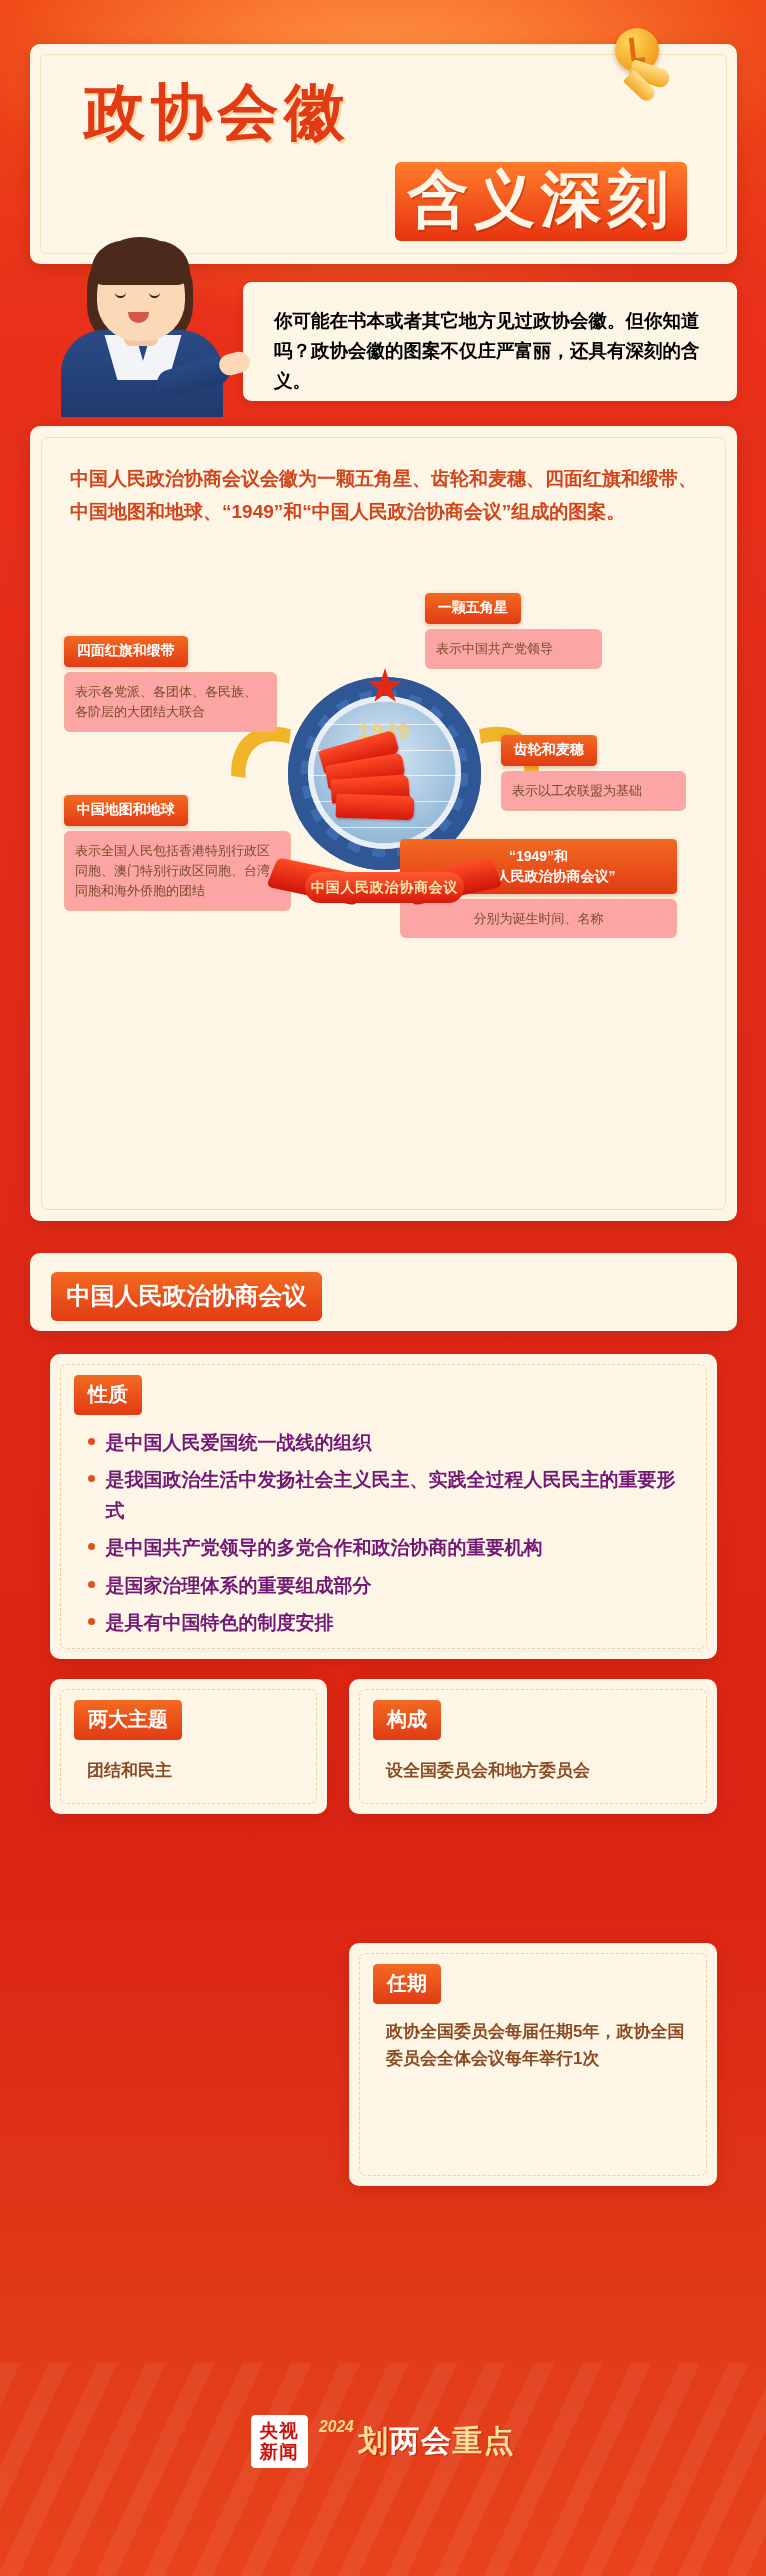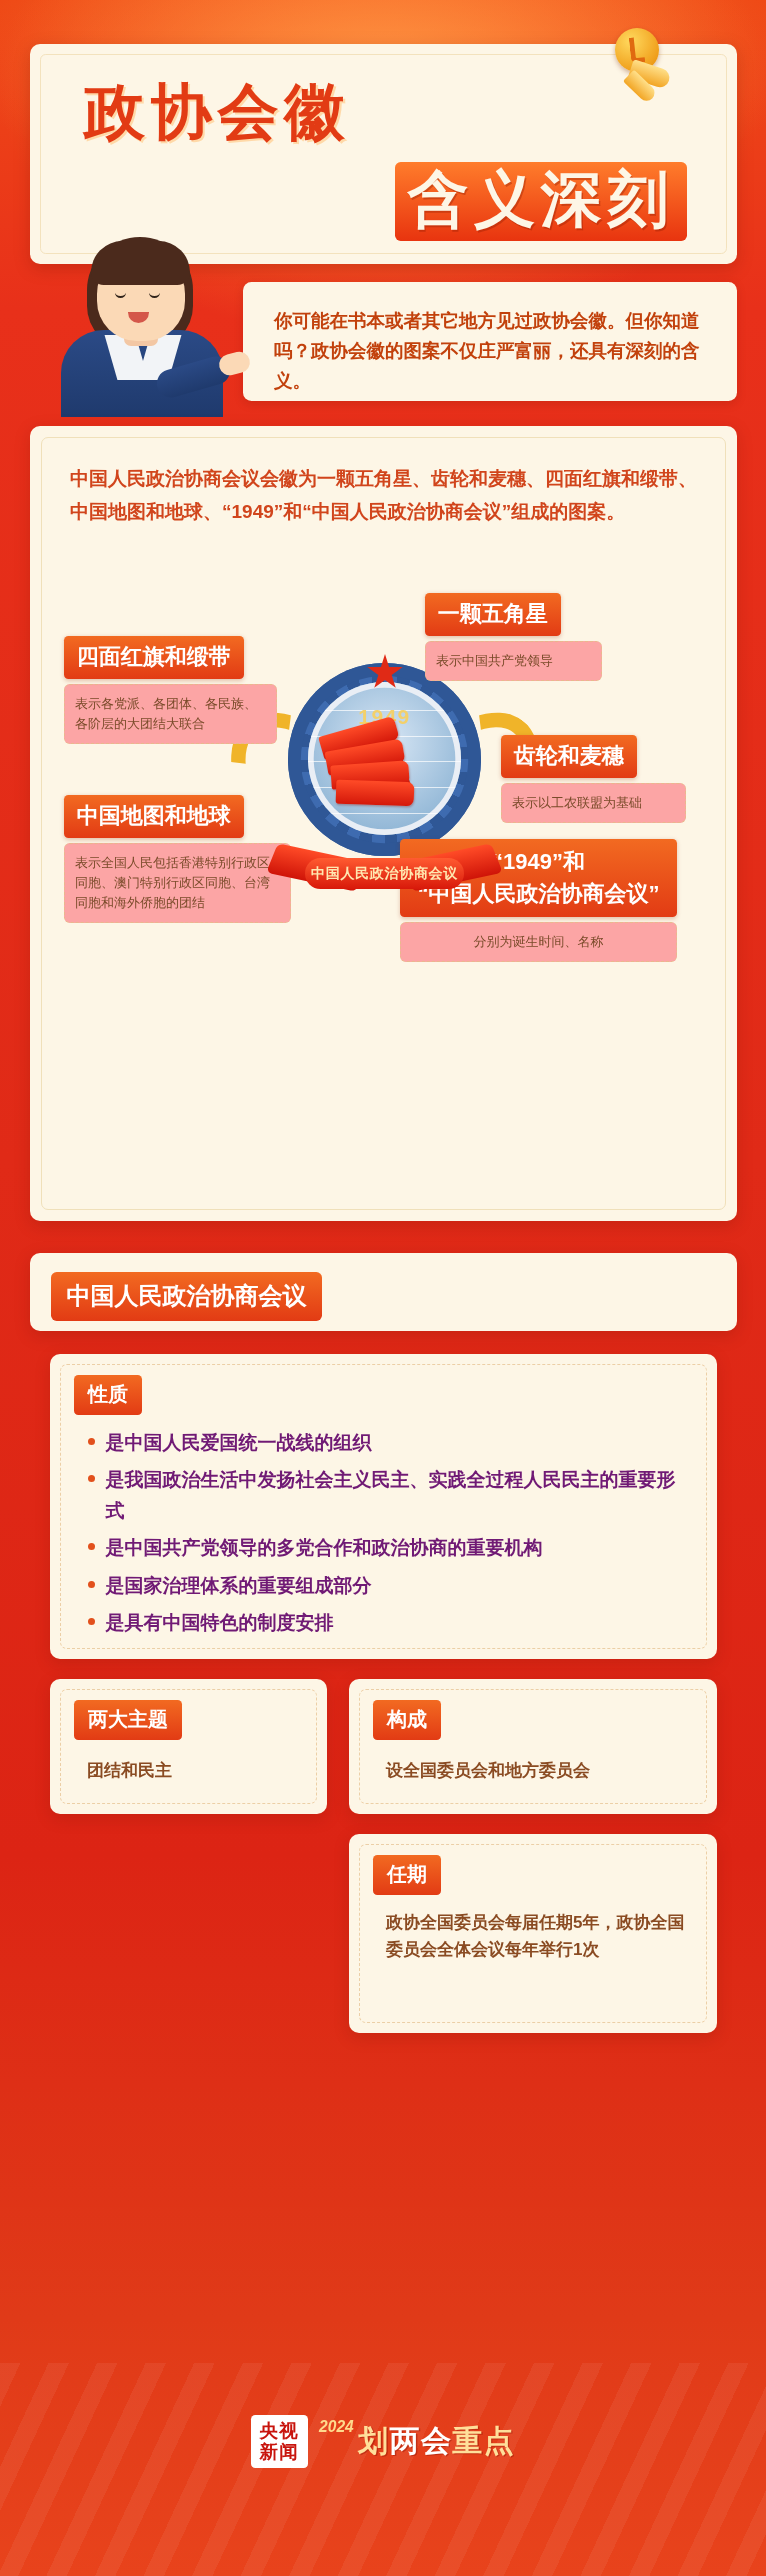--- a/index.html
+++ b/index.html
@@ -113,21 +113,21 @@
     width: 494px; height: 119px;
     background: #fdf6e6;
     border-radius: 8.5px;
     box-shadow: 0 2.8px 10px rgba(120,20,0,0.2);
   }
   .bubble p {
     position: absolute;
     left: 31px; top: 24px; right: 25.5px;
     font-size: 18.5px;
     line-height: 1.62;
-    color: #c2410c;
+    color: #000000;
     font-weight: bold;
   }
   .person {
     position: absolute;
     left: 20px; top: -51px;
     width: 192px; height: 186px;
   }
   .p-hair-back {
     position: absolute; left: 37px; top: 5.7px; width: 106px; height: 112px;
     background: #4b2a1c; border-radius: 53px 53px 43px 43px;
@@ -189,21 +189,21 @@
     left: 40px; top: 37px; right: 40px;
     font-size: 19px; line-height: 1.72; color: #d1451c; font-weight: bold;
   }
 
   
   .callout { position: absolute; }
   .callout .tag {
     display: inline-block;
     background: linear-gradient(180deg,#f26a21,#e23b14);
     color: #fff;
-    font-size: 22px; font-weight: bold;
+    font-size: 14px; font-weight: bold;
     padding: 6.4px 12.8px;
     border-radius: 4.3px;
     box-shadow: 0 1.4px 4.3px rgba(150,40,0,0.25);
   }
   .callout .desc {
     margin-top: 5.7px;
     border: 1.1px dashed #e9b98d;
     border-radius: 5.7px;
     background: #fca5a5;
     padding: 8.5px 10px;
@@ -214,21 +214,21 @@
   .c-star  { left: 395px; top: 167px; width: 177px; }
   .c-flags { left: 34px;  top: 210px; width: 213px; }
   .c-gear  { left: 471px; top: 309px; width: 185px; }
   .c-map   { left: 34px;  top: 369px; width: 227px; }
   .c-1949  { left: 370px; top: 413px; width: 277px; text-align: center; }
   .c-1949 .tag { display:block; padding: 7px 10px; line-height:1.45; }
 
   
   .emblem {
     position: absolute;
-    left: 213px; top: 218px;
+    left: 213px; top: 232px;
     width: 284px; height: 284px;
   }
   .em-wheat-l, .em-wheat-r {
     position: absolute; top: 55px; width: 121px; height: 206px;
     border: 15.6px solid #f0b429;
     border-radius: 50%;
     border-color: #f0b429 transparent transparent transparent;
   }
   .em-wheat-l { left: 7px; transform: rotate(-38deg); }
   .em-wheat-r { right: 7px; transform: rotate(38deg); }
@@ -353,21 +353,21 @@
 
   .p-themes { left: 50px; top: 1679px; width: 277px; height: 135px; }
   .p-themes .ptext { top: 78px; }
 
   .p-compose { left: 349px; top: 1679px; width: 368px; height: 135px; }
   .p-compose .ptext { top: 78px; }
 
   .p-funcs { left: 50px; top: 1834px; width: 277px; height: 199px; }
   .p-funcs .ptext { top: 78px; }
 
-  .p-term { left: 349px; top: 1834px; width: 368px; height: 199px; }
+  .p-term { left: 349px; top: 1943px; width: 368px; height: 243px; }
   .p-term .ptext { top: 75px; }
 
   
   .footer {
     position: absolute;
     left: 0; right: 0; top: 2399px;
     height: 85px;
     display: flex; align-items: center; justify-content: center;
   }
   .logo-cctv {

